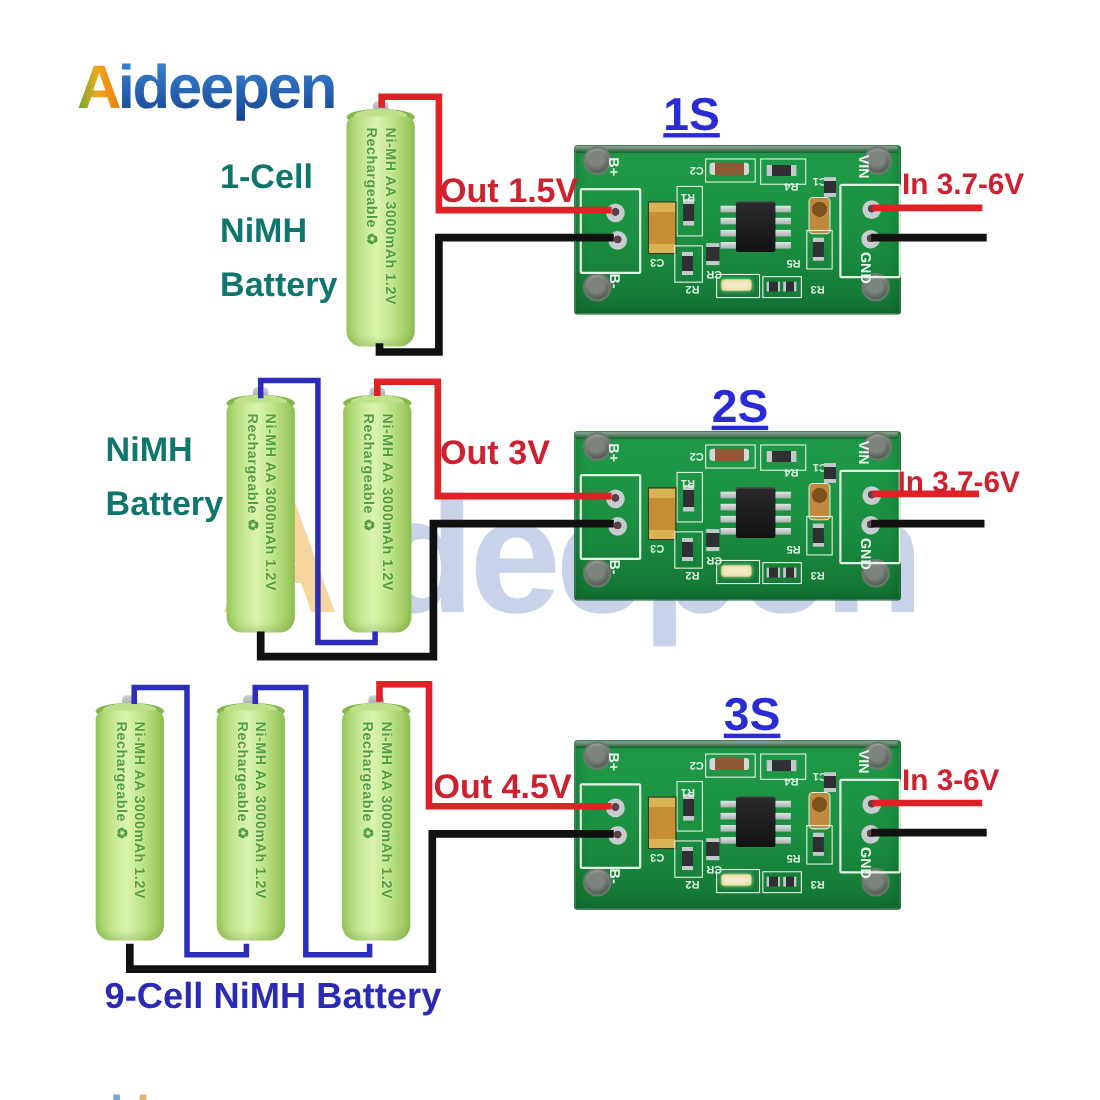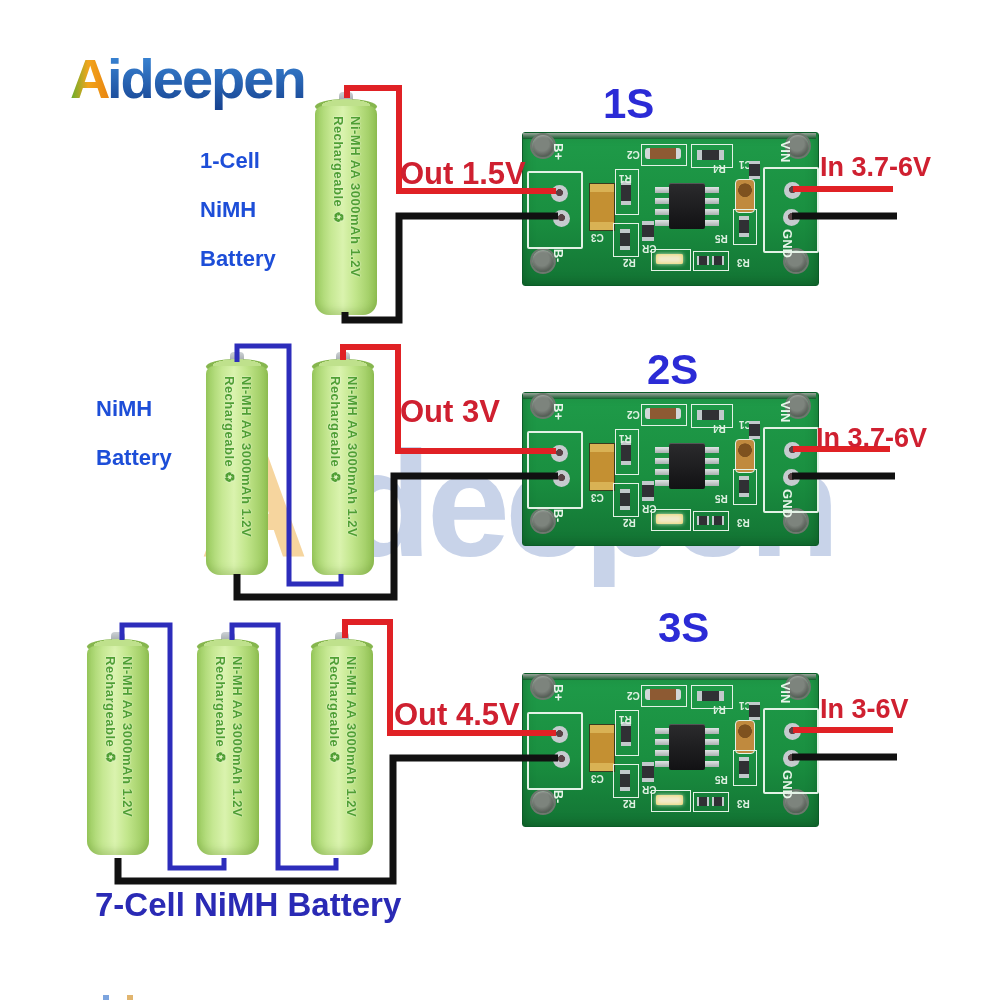--- a/index.html
+++ b/index.html
@@ -7,23 +7,23 @@
        font-family:"Liberation Sans", sans-serif;}
   .abs{position:absolute;}
 
   
   .wm{position:absolute;left:200px;top:418px;font-size:150px;font-weight:bold;
       letter-spacing:-5px;z-index:0;white-space:nowrap;}
   .wm-a{color:rgba(238,172,62,0.50);}
   .wm-rest{color:rgba(124,150,202,0.42);}
 
   
-  .cell-label{position:absolute;z-index:3;color:#1d4ed8;font-weight:bold;font-size:22px;line-height:49px;}
+  .cell-label{position:absolute;z-index:3;color:#0f766e;font-weight:bold;font-size:31px;line-height:49px;}
   .caption{position:absolute;z-index:3;color:#2a2ab5;font-weight:bold;font-size:33px;white-space:nowrap;}
-  .s-title{position:absolute;z-index:3;color:#2b2bd6;font-weight:bold;font-size:42px;}
+  .s-title{position:absolute;z-index:3;color:#2b2bd6;font-weight:bold;font-size:42px;text-decoration:underline;}
   .out-label{position:absolute;z-index:3;color:#cf2030;font-weight:bold;font-size:31px;white-space:nowrap;}
   .in-label{position:absolute;z-index:3;color:#cf2030;font-weight:bold;font-size:27px;white-space:nowrap;}
 
   
   .battery-slot{position:absolute;width:62px;height:223px;z-index:1;}
   .battery{position:relative;width:62px;height:223px;}
   .bat-nub{position:absolute;left:24px;top:0;width:14px;height:13px;border-radius:4px 4px 2px 2px;
            background:linear-gradient(#cdd2d5,#8f979b);}
   .bat-rim{position:absolute;left:0;top:7px;width:62px;height:15px;border-radius:50%;
            background:radial-gradient(ellipse at 50% 45%, #bfe18c 0 55%, #86b64e 56%);}
@@ -309,21 +309,21 @@
     <div class="bat-nub"></div>
     <div class="bat-rim"></div>
     <div class="bat-body">
       <div class="bat-text">
         <div>Ni-MH AA 3000mAh 1.2V</div>
         <div>Rechargeable ♻</div>
       </div>
     </div>
   </div>
 </div>
-<div class="s-title" style="left:658px;top:604px">3S</div>
+<div class="s-title" style="left:658px;top:626px">3S</div>
 <div class="out-label" style="left:394px;top:697px">Out 4.5V</div>
 <div class="pcb-slot" style="left:522px;top:673px">
   <div class="pcb">
     <div class="abs edge" style="left:0;top:0;width:293px;height:6px"></div>
     <div class="abs hole" style="left:9px;top:2px"></div>
     <div class="abs hole" style="left:9px;top:117px"></div>
     <div class="abs hole" style="left:264px;top:2px"></div>
     <div class="abs hole" style="left:262px;top:117px"></div>
 
     <div class="abs tblock" style="left:4px;top:38px;width:52px;height:74px"></div>
@@ -382,21 +382,21 @@
       <div class="abs smdh" style="left:18px;top:4px;width:12px;height:9px"></div>
     </div>
     <div class="abs smdbox" style="left:210px;top:76px;width:22px;height:34px">
       <div class="abs smdv" style="left:5px;top:6px;width:10px;height:21px"></div>
     </div>
     <span class="abs ref" style="left:192px;top:100px">R5</span>
     <span class="abs ref" style="left:214px;top:124px">R3</span>
   </div>
 </div>
 <div class="in-label" style="left:820px;top:694px">In 3-6V</div>
-<div class="caption" style="left:95px;top:886px">7-Cell NiMH Battery</div>
+<div class="caption" style="left:95px;top:886px">9-Cell NiMH Battery</div>
 
 <svg id="wires" width="1000" height="1000" viewBox="0 0 1000 1000">
   <g fill="none" stroke-linejoin="miter" stroke-linecap="butt">
 
     <polyline points="347,98 347,88 399,88 399,191 556,191" stroke="#e02125" stroke-width="6"></polyline>
     <polyline points="345,312 345,320 399,320 399,216 558,216" stroke="#111111" stroke-width="7"></polyline>
     <line x1="793" y1="189" x2="893" y2="189" stroke="#e02125" stroke-width="6"></line>
     <line x1="792" y1="216" x2="897" y2="216" stroke="#111111" stroke-width="7"></line>
 
     <polyline points="237,362 237,346 289,346 289,584 341,584 341,574" stroke="#2d2dbb" stroke-width="5"></polyline>

